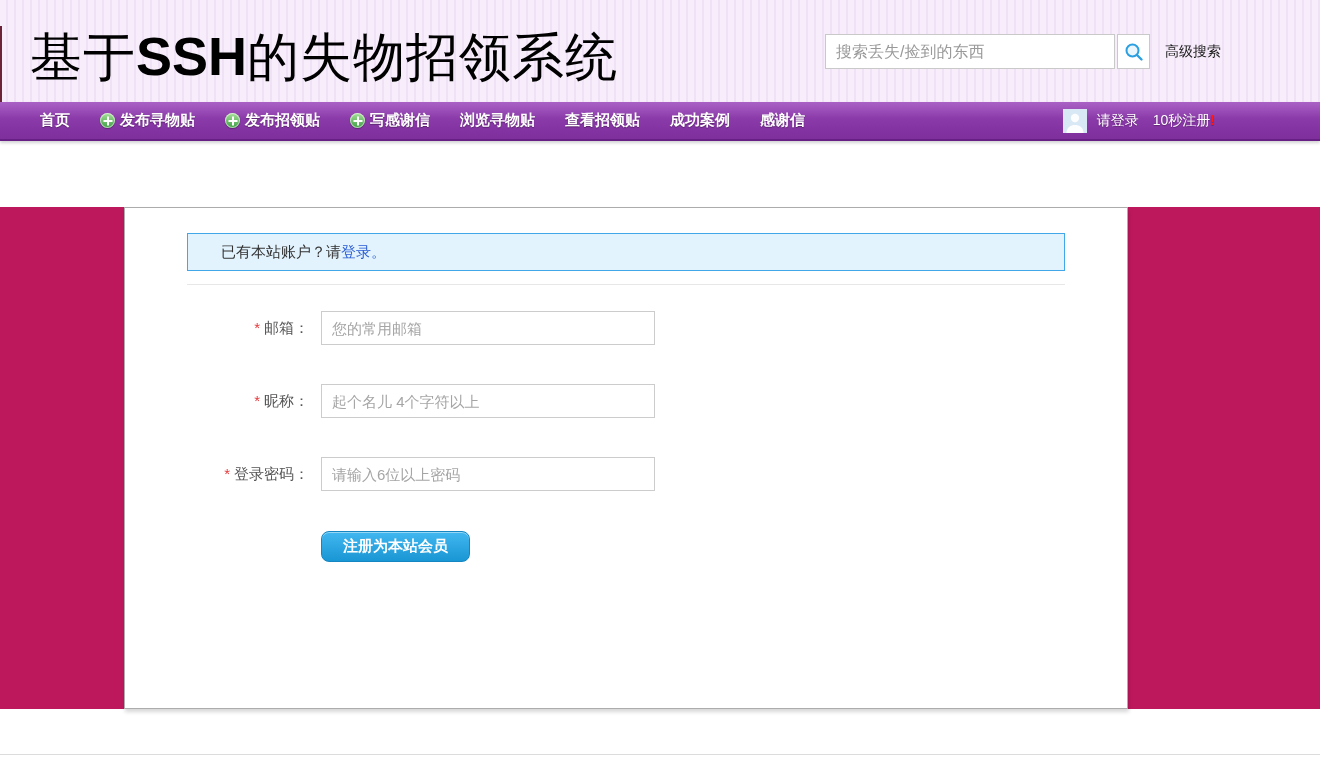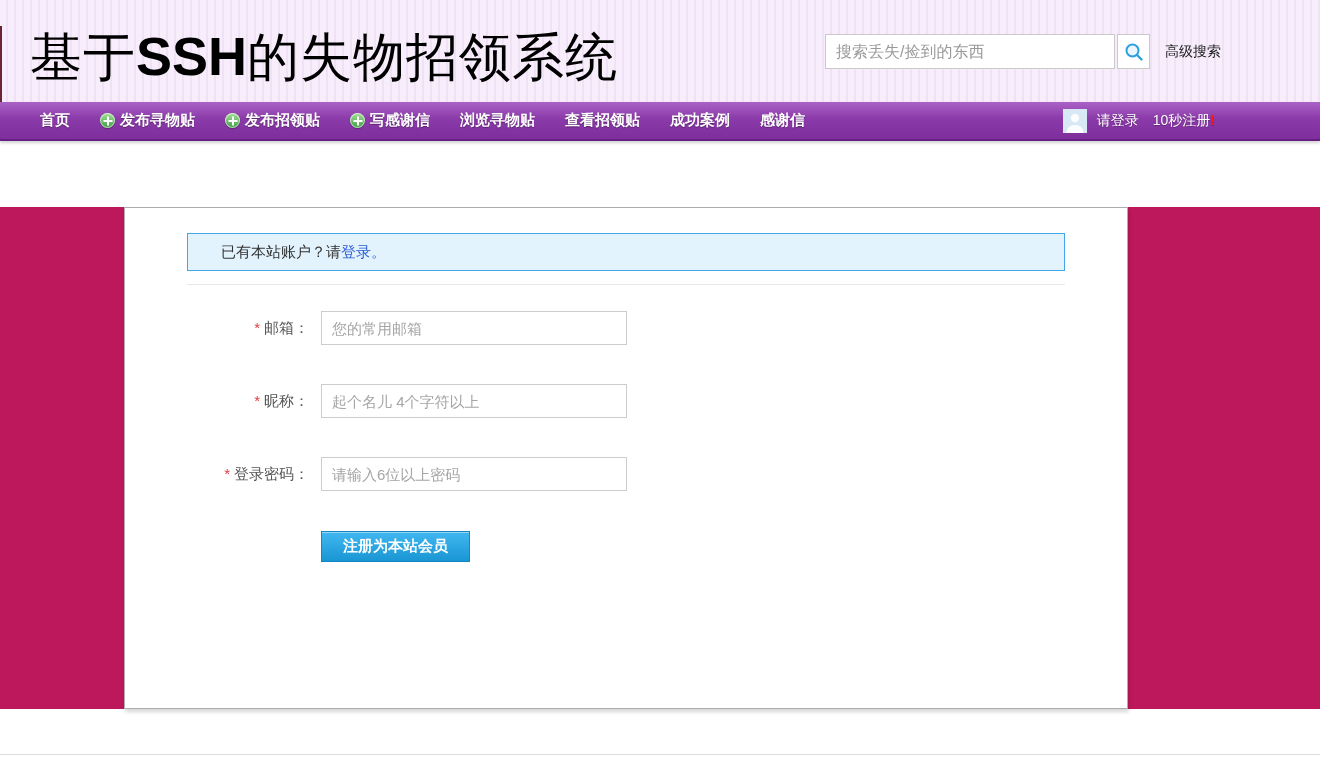--- a/index.html
+++ b/index.html
@@ -126,32 +126,32 @@
     margin-bottom: 39px;
   }
   .form-row.first { margin-top: 26px; }
   .field-label {
     width: 122px; margin-right: 12px;
     text-align: right; font-size: 15px; color: #555;
     white-space: nowrap;
   }
   .required-mark { color: #e4393c; margin-right: 4px; }
   .text-input {
-    width: 306px; height: 34px;
+    width: 334px; height: 34px;
     border: 1px solid #cccccc; background: #fff;
     padding: 0 10px; font-size: 15px; color: #333;
     font-family: "Liberation Sans", "DejaVu Sans", sans-serif;
     outline: none;
   }
   .text-input::placeholder { color: #a5a5a5; opacity: 1; }
   .button-row { margin-left: 134px; margin-top: 40px; }
   .submit-btn {
     height: 31px; padding: 0 21px;
     background: linear-gradient(#41b7f0, #1996d4);
-    border: 1px solid #1586c2; border-radius: 0;
+    border: 1px solid #1586c2; border-radius: 8px;
     color: #fff; font-size: 15px; font-weight: bold;
     box-shadow: inset 0 1px 0 rgba(255,255,255,0.45);
     cursor: pointer;
     font-family: "Liberation Sans", "DejaVu Sans", sans-serif;
   }
 
   
   .footer {
     margin-top: 45px;
     border-top: 1px solid #dcdcdc;

